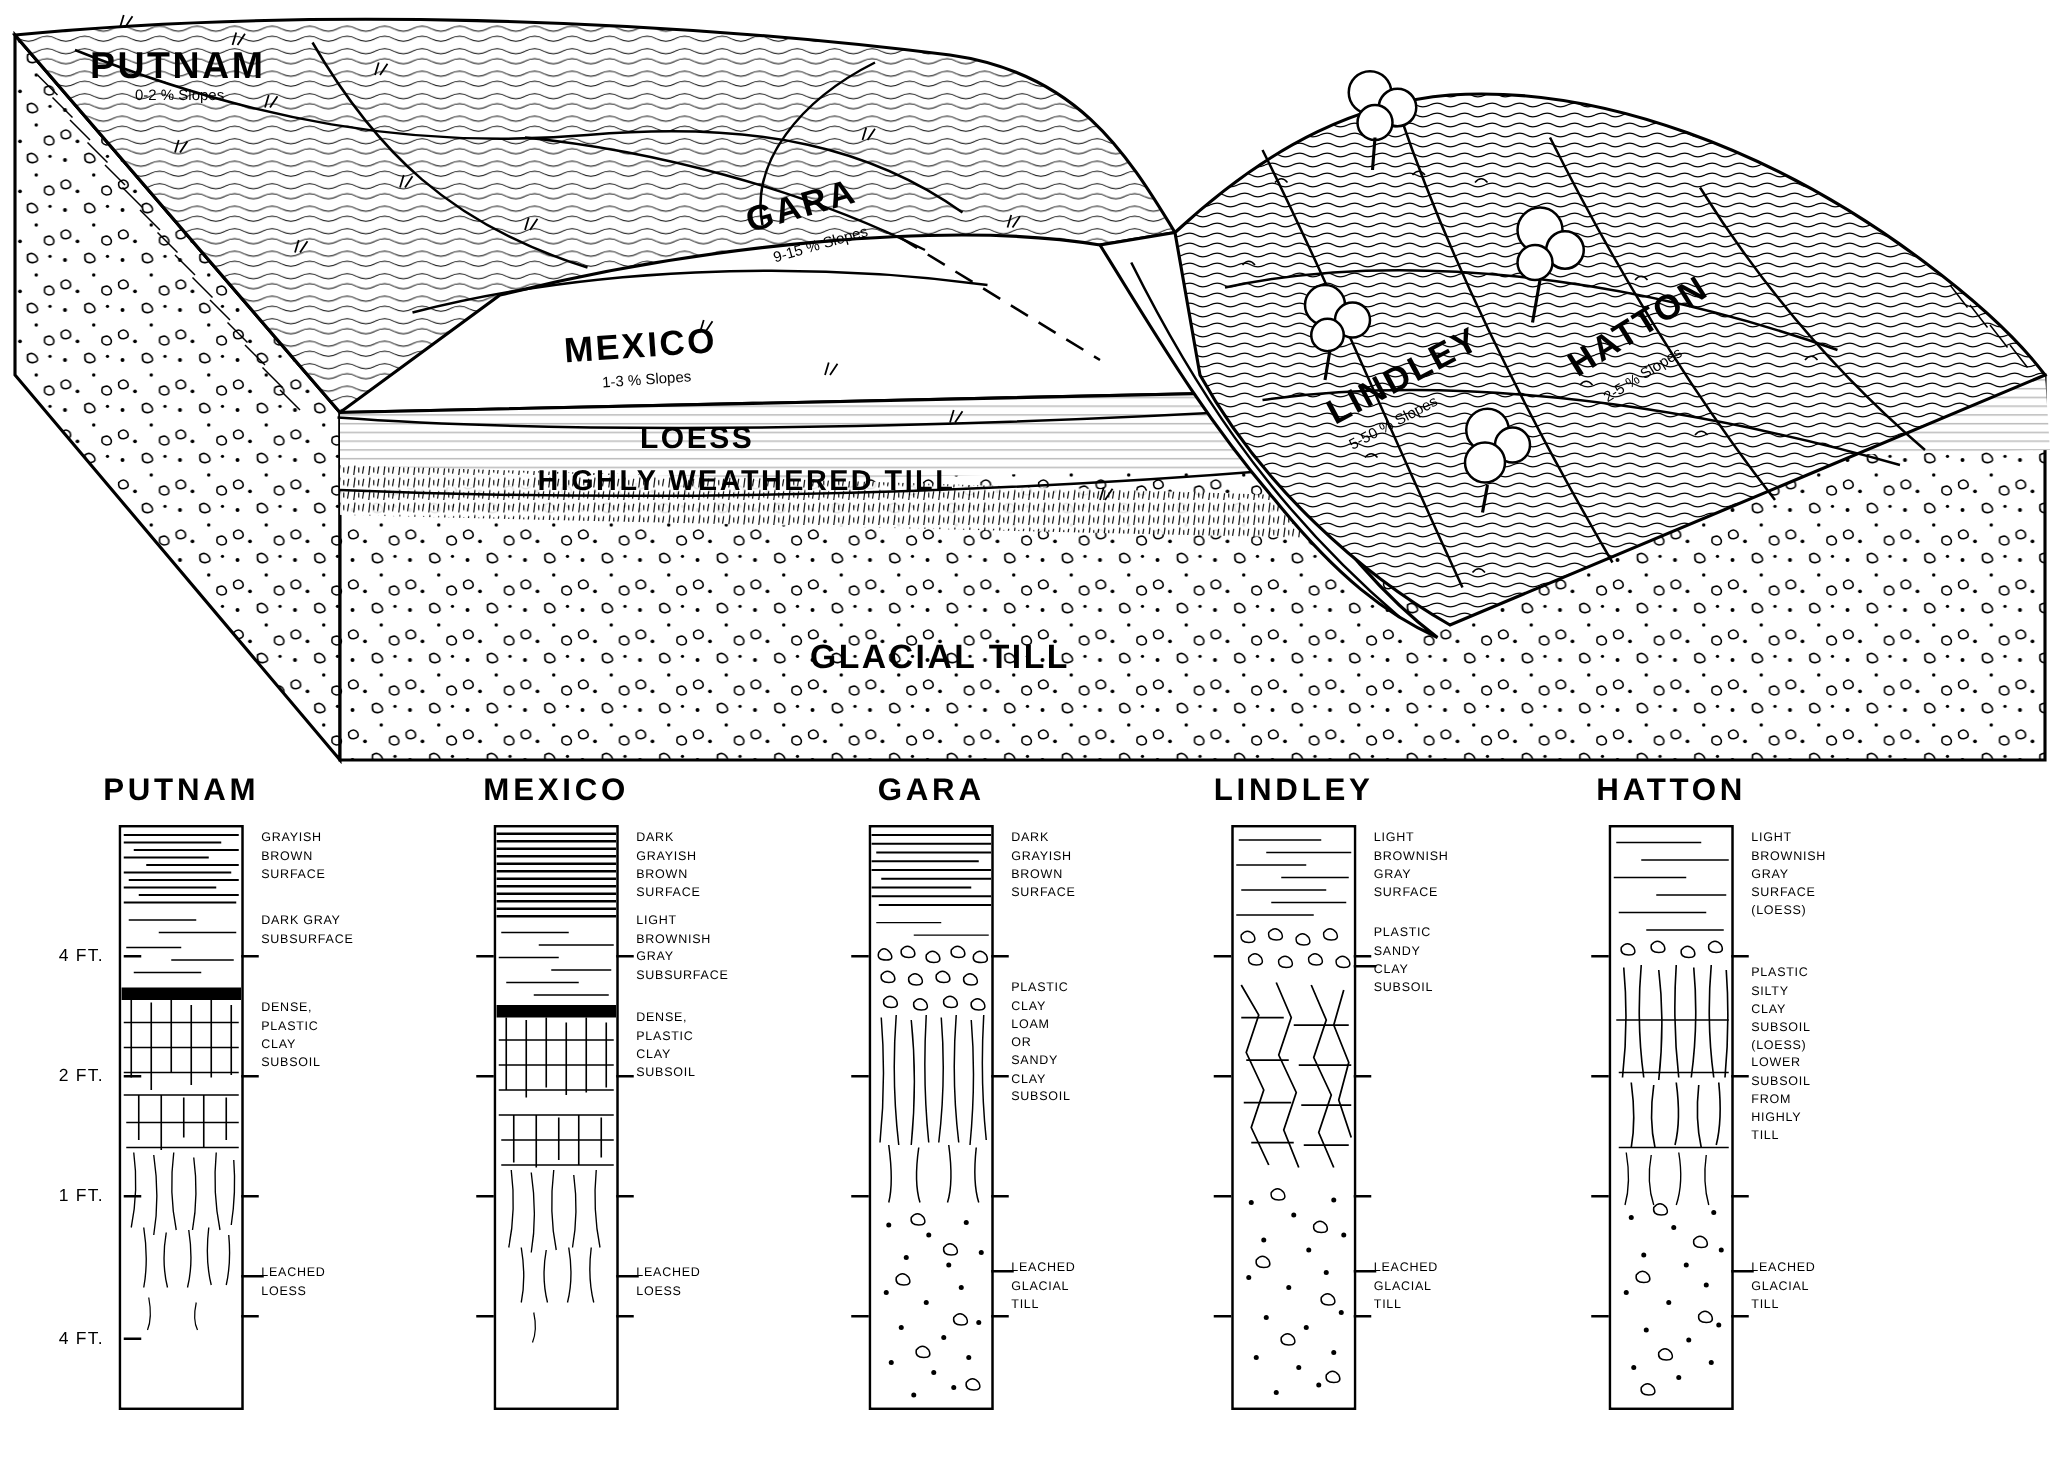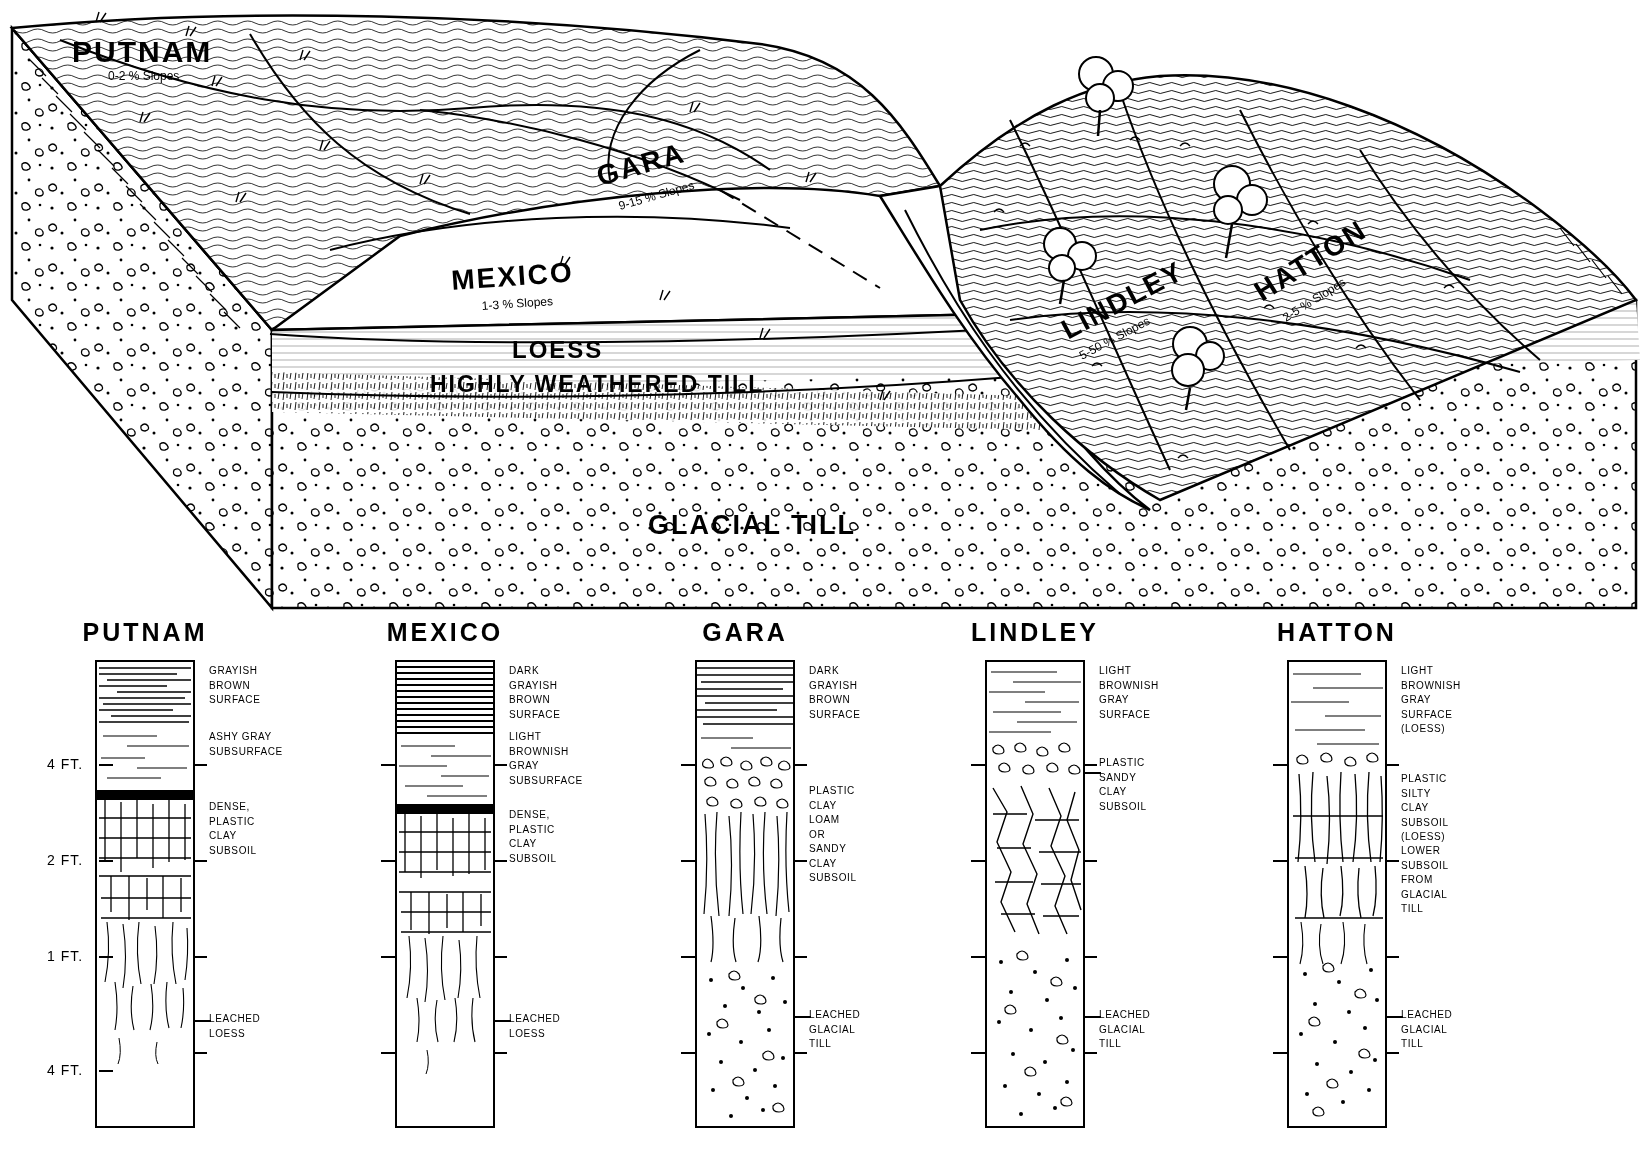--- a/index.html
+++ b/index.html
@@ -336,21 +336,21 @@
         <span class="tick-mark" style="left:52px; top:8px"></span>
       </div>
 
       <span class="tick-mark" style="left:98px; top:104px"></span>
       <span class="tick-mark" style="left:98px; top:200px"></span>
       <span class="tick-mark" style="left:98px; top:296px"></span>
       <span class="tick-mark" style="left:98px; top:392px"></span>
 
       <div class="ann" style="left:114px; top:4px">GRAYISH BROWN
 SURFACE</div>
-      <div class="ann" style="left:114px; top:70px">ASHY GRAY
+      <div class="ann" style="left:114px; top:70px">DARK GRAY
 SUBSURFACE</div>
       <div class="ann" style="left:114px; top:140px">DENSE, PLASTIC
 CLAY SUBSOIL</div>
       <div class="ann" style="left:114px; top:352px">LEACHED LOESS</div>
       <span class="lead" style="left:98px; top:360px; width:18px"></span>
     </div>
   </div>
 
   <div class="profile" style="left:340px">
     <div class="profile-title">MEXICO</div>
@@ -533,21 +533,21 @@
       <span class="tick-mark" style="left:-14px; top:104px"></span>
       <span class="tick-mark" style="left:-14px; top:200px"></span>
       <span class="tick-mark" style="left:-14px; top:296px"></span>
       <span class="tick-mark" style="left:-14px; top:392px"></span>
       <span class="tick-mark" style="left:98px; top:104px"></span>
       <span class="tick-mark" style="left:98px; top:200px"></span>
       <span class="tick-mark" style="left:98px; top:296px"></span>
       <span class="tick-mark" style="left:98px; top:392px"></span>
       <div class="ann" style="left:114px; top:4px">LIGHT BROWNISH
 GRAY SURFACE</div>
-      <div class="ann" style="left:114px; top:96px">PLASTIC SANDY
+      <div class="ann" style="left:114px; top:80px">PLASTIC SANDY
 CLAY SUBSOIL</div>
       <div class="ann" style="left:114px; top:348px">LEACHED GLACIAL
 TILL</div>
       <span class="lead" style="left:98px; top:356px; width:18px"></span>
       <span class="lead" style="left:98px; top:112px; width:18px"></span>
     </div>
   </div>
 
   <div class="profile" style="left:1232px">
     <div class="profile-title">HATTON</div>
@@ -609,20 +609,20 @@
       <span class="tick-mark" style="left:-14px; top:392px"></span>
       <span class="tick-mark" style="left:98px; top:104px"></span>
       <span class="tick-mark" style="left:98px; top:200px"></span>
       <span class="tick-mark" style="left:98px; top:296px"></span>
       <span class="tick-mark" style="left:98px; top:392px"></span>
       <div class="ann" style="left:114px; top:4px">LIGHT BROWNISH
 GRAY SURFACE (LOESS)</div>
       <div class="ann" style="left:114px; top:112px">PLASTIC SILTY CLAY
 SUBSOIL  (LOESS)</div>
       <div class="ann" style="left:114px; top:184px">LOWER SUBSOIL FROM
-GLACIAL TILL</div>
+HIGHLY TILL</div>
       <div class="ann" style="left:114px; top:348px">LEACHED GLACIAL
 TILL</div>
       <span class="lead" style="left:98px; top:356px; width:18px"></span>
     </div>
   </div>
 
 </div>
 
 </body></html>

